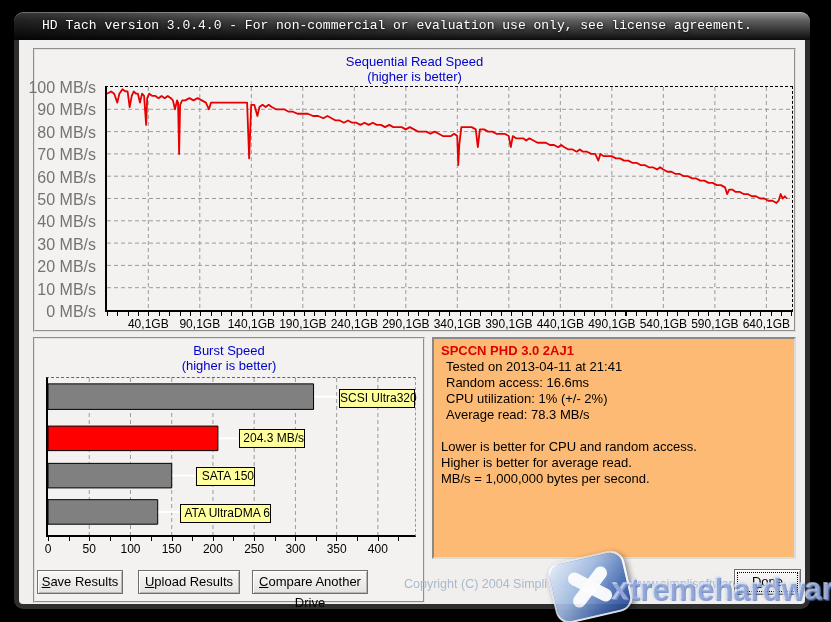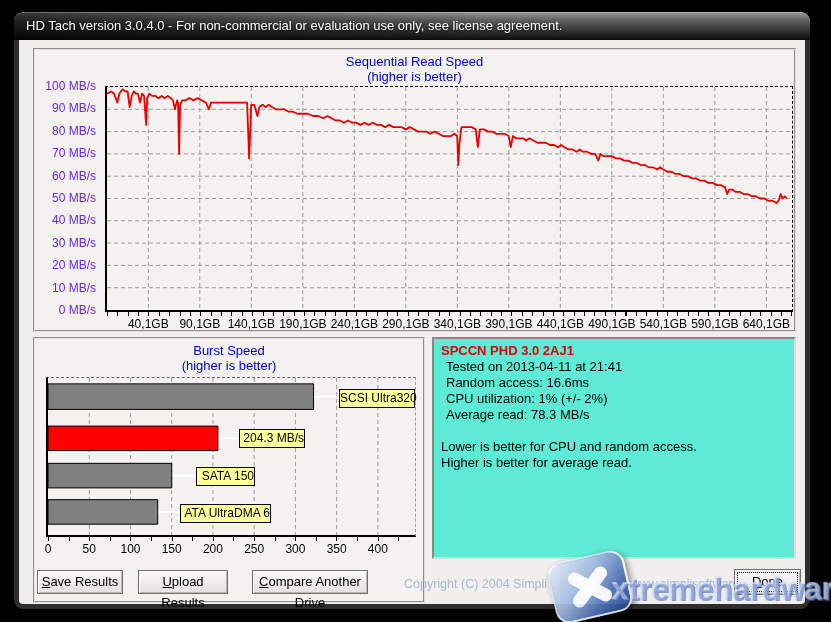--- a/index.html
+++ b/index.html
@@ -7,57 +7,57 @@
   body { background:#000; position:relative; font-family:"Liberation Sans", sans-serif; }
 
   .window { position:absolute; left:14px; top:12px; width:796px; height:597px;
     background:#2e2e2e; border-radius:10px 10px 9px 9px;
     box-shadow:0 0 0 1px rgba(0,0,0,.9), 0 4px 14px rgba(0,0,0,.8); }
   .titlebar { position:absolute; left:0; top:0; right:0; height:28px;
     border-radius:9px 9px 0 0;
     background: linear-gradient(to right, rgba(0,0,0,.65), rgba(0,0,0,0) 60%),
                 linear-gradient(to bottom, #9a9a9a 0%, #5f5f5f 30%, #262626 78%, #0c0c0c 100%);
     box-shadow: inset 0 1px 0 rgba(255,255,255,.28);
-    color:#fff; font-size:13px; line-height:27px; padding-left:12px;
-    text-shadow:0 1px 3px rgba(0,0,0,.9); white-space:nowrap; }
+    color:#fff; font-size:13px; line-height:27px; padding-left:28px;
+    text-shadow:0 1px 3px rgba(0,0,0,.9); white-space:nowrap;font-family:Liberation Mono, monospace; }
   .client { position:absolute; left:5px; top:28px; width:786px; height:564px;
     background:#f0efed; border-radius:0 0 4px 4px; }
 
   .panel { position:absolute; border:2px groove #e3e1de; background:#f3f2f0; }
   .chart-title { position:absolute; left:0; right:0; text-align:center;
     color:#0000cc; font-size:13px; }
 
   
   .seq-panel { left:14px; top:8px; width:763px; height:284px; }
   .seq-plot { position:absolute; left:70px; top:36px; width:688px; height:226px;
     border-left:2px solid #000; border-bottom:2px solid #000;
     border-top:1px dashed #000; border-right:1px dashed #000; background:#f3f2f0; }
   .seq-plot svg, .burst-plot svg { width:100%; height:100%; display:block; }
   .seq-ylabels { position:absolute; left:0; top:36px; width:66px; height:226px; }
-  .seq-ylabels span { position:absolute; right:5px; font-size:12px; color:#6d28d9; white-space:nowrap; }
+  .seq-ylabels span { position:absolute; right:5px; font-size:16px; color:#737373; white-space:nowrap; }
   .seq-xlabels { position:absolute; left:72px; top:267px; width:685px; height:15px; }
   .seq-xlabels span, .burst-xlabels span { position:absolute; transform:translateX(-50%);
     font-size:12px; color:#000; white-space:nowrap; }
   .seq-ticks { position:absolute; left:72px; top:262px; width:685px; height:4px;
     background:repeating-linear-gradient(to right,#000 0 1px,transparent 1px 10.37px); }
 
   
   .burst-panel { left:14px; top:297px; width:392px; height:266px; }
   .burst-plot { position:absolute; left:11px; top:38px; width:370px; height:160px;
     border-left:2px solid #000; border-bottom:2px solid #000;
     border-top:1px dashed #666; border-right:1px dashed #999; background:#f3f2f0; }
   .burst-ticks { position:absolute; left:13px; top:198px; width:367px; height:4px;
     background:repeating-linear-gradient(to right,#000 0 1px,transparent 1px 20.6px); }
   .burst-xlabels { position:absolute; left:13px; top:203px; width:367px; height:14px; }
   .bar-tag { position:absolute; background:#ffff9c; border:1px solid #000;
     font-size:12px; text-align:right; line-height:17px; color:#000; white-space:nowrap; }
 
   
   .info-panel { position:absolute; left:413px; top:297px; width:364px; height:222px;
-    background:#5eead4; border:2px inset #dedcda; padding:4px 7px;
+    background:#fdba74; border:2px inset #dedcda; padding:4px 7px;
     font-size:13px; line-height:16px; color:#000; }
   .info-drive { color:#dd0000; font-weight:bold; }
   .info-indent { padding-left:5px; }
   .info-gap { height:16px; }
 
   
   .btn { position:absolute; height:24px; background:linear-gradient(#f9f8f7,#e4e2de);
     border:1px solid #6f6f6f; box-shadow:inset 1px 1px 0 #fff, inset -1px -1px 0 #b9b7b3;
     font-size:13px; color:#000; text-align:center; cursor:default;
     font-family:"Liberation Sans", sans-serif; }
@@ -193,26 +193,27 @@
 
     <div class="info-panel">
       <div class="info-drive">SPCCN PHD 3.0 2AJ1</div>
       <div class="info-indent">Tested on 2013-04-11 at 21:41</div>
       <div class="info-indent">Random access: 16.6ms</div>
       <div class="info-indent">CPU utilization: 1% (+/- 2%)</div>
       <div class="info-indent">Average read: 78.3 MB/s</div>
       <div class="info-gap"></div>
       <div>Lower is better for CPU and random access.</div>
       <div>Higher is better for average read.</div>
+      <div>MB/s = 1,000,000 bytes per second.</div>
     </div>
 
     <div class="btn" style="left:18px; top:530px; width:86px;">
       <span>Save Results</span>
     </div>
-    <div class="btn" style="left:119px; top:530px; width:90px;">
+    <div class="btn" style="left:119px; top:530px; width:102px;">
       <span>Upload Results</span>
     </div>
     <div class="btn" style="left:233px; top:530px; width:116px;">
       <span>Compare Another Drive</span>
     </div>
     <div class="copyright">Copyright (C) 2004 Simpli Software, Inc. www.simplisoftware.com</div>
     <div class="btn" style="left:715px; top:529px; width:67px; height:26px; outline:1px dotted #000; outline-offset:-4px;">
       <span style="line-height:23px;">Done</span>
     </div>
 

